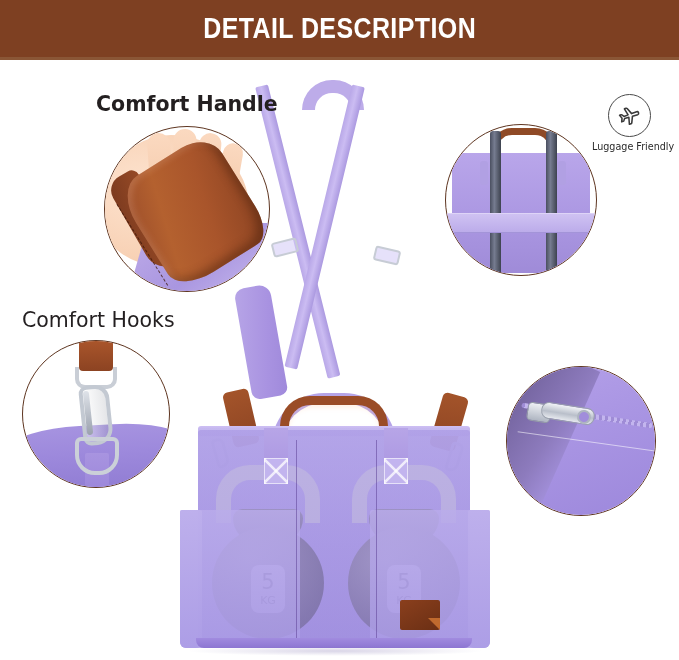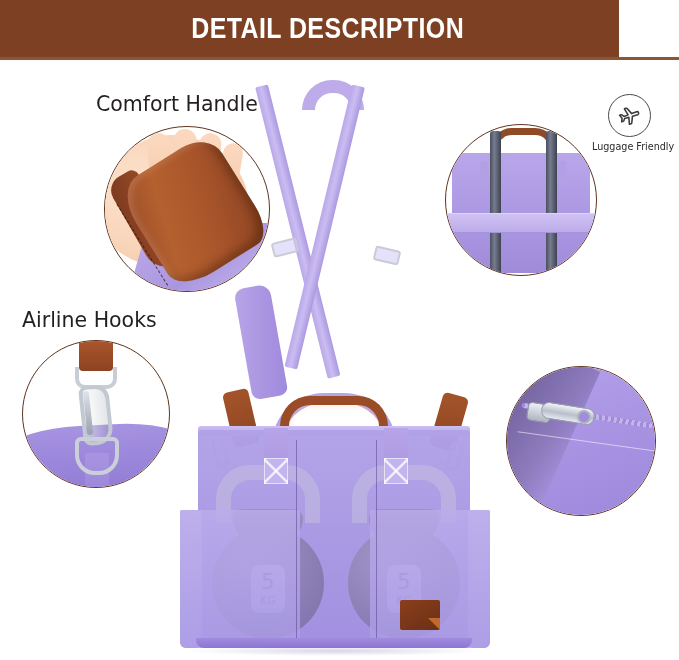--- a/index.html
+++ b/index.html
@@ -16,27 +16,26 @@
     width: 679px;
     height: 660px;
     background: #ffffff;
     overflow: hidden;
   }
 
   
   .banner {
     position: absolute;
     left: 0; top: 0;
-    width: 582px;
+    width: 679px;
     height: 57px;
     background: #7e4022;
     display: flex;
     align-items: center;
     justify-content: center;
-    padding-left: 37px;
   }
   .banner-underline {
     position: absolute;
     left: 0; top: 57px;
     width: 679px;
     height: 3px;
     background: #8a5636;
   }
   .banner-title {
     color: #ffffff;
@@ -51,21 +50,21 @@
   
   .feat-label {
     position: absolute;
     color: #231f20;
     font-size: 20.5px;
     font-weight: 400;
     line-height: 25px;
     white-space: pre-line;
     font-family: "DejaVu Sans", sans-serif;
   }
-  .lbl-comfort  { left: 96px;  top: 92px; }
+  .lbl-comfort  { left: 96px;  top: 92px; font-weight: bold; }
   .lbl-luggage  { left: 434px; top: 92px; }
   .lbl-hooks    { left: 22px;  top: 308px; }
   .lbl-zipper   { left: 518px; top: 310px; text-align: center; }
 
   
   .circle {
     position: absolute;
     border-radius: 50%;
     border: 1.3px solid #5e3520;
     overflow: hidden;
@@ -627,21 +626,21 @@
 
   <div class="airline-badge">
     <div class="airline-circle">
       <svg width="25" height="25" viewBox="0 0 24 24" fill="none" stroke="#3a3a3a" stroke-width="1.5" stroke-linejoin="round" stroke-linecap="round">
         <path transform="rotate(-18 12 12)" d="M21 12.5c0 .7-.6 1.2-1.3 1.2l-5.2-.2-2.6 5.9c-.2.4-.5.6-.9.6H9.3l1.6-6.6-4.2-.2-1.5 2c-.2.2-.4.3-.7.3H3l1.4-3.3L3 8.9h1.5c.3 0 .5.1.7.3l1.5 2 4.2-.2L9.3 4.4h1.7c.4 0 .7.2.9.6l2.6 5.9 5.2-.2c.7 0 1.3.5 1.3 1.2z"></path>
       </svg>
     </div>
     <div class="airline-text">Luggage Friendly</div>
   </div>
 
-  <div class="feat-label lbl-hooks">Airline Hooks</div>
+  <div class="feat-label lbl-hooks">Comfort Hooks</div>
   <div class="circle" id="circle-hooks">
     <div class="c-inner">
       <div class="hk-bagtop"></div>
       <div class="hk-leather"></div>
       <div class="hk-dring"></div>
       <div class="hk-clip"></div>
       <div class="hk-gate"></div>
       <div class="hk-webbing"></div>
       <div class="hk-oring"></div>
     </div>

